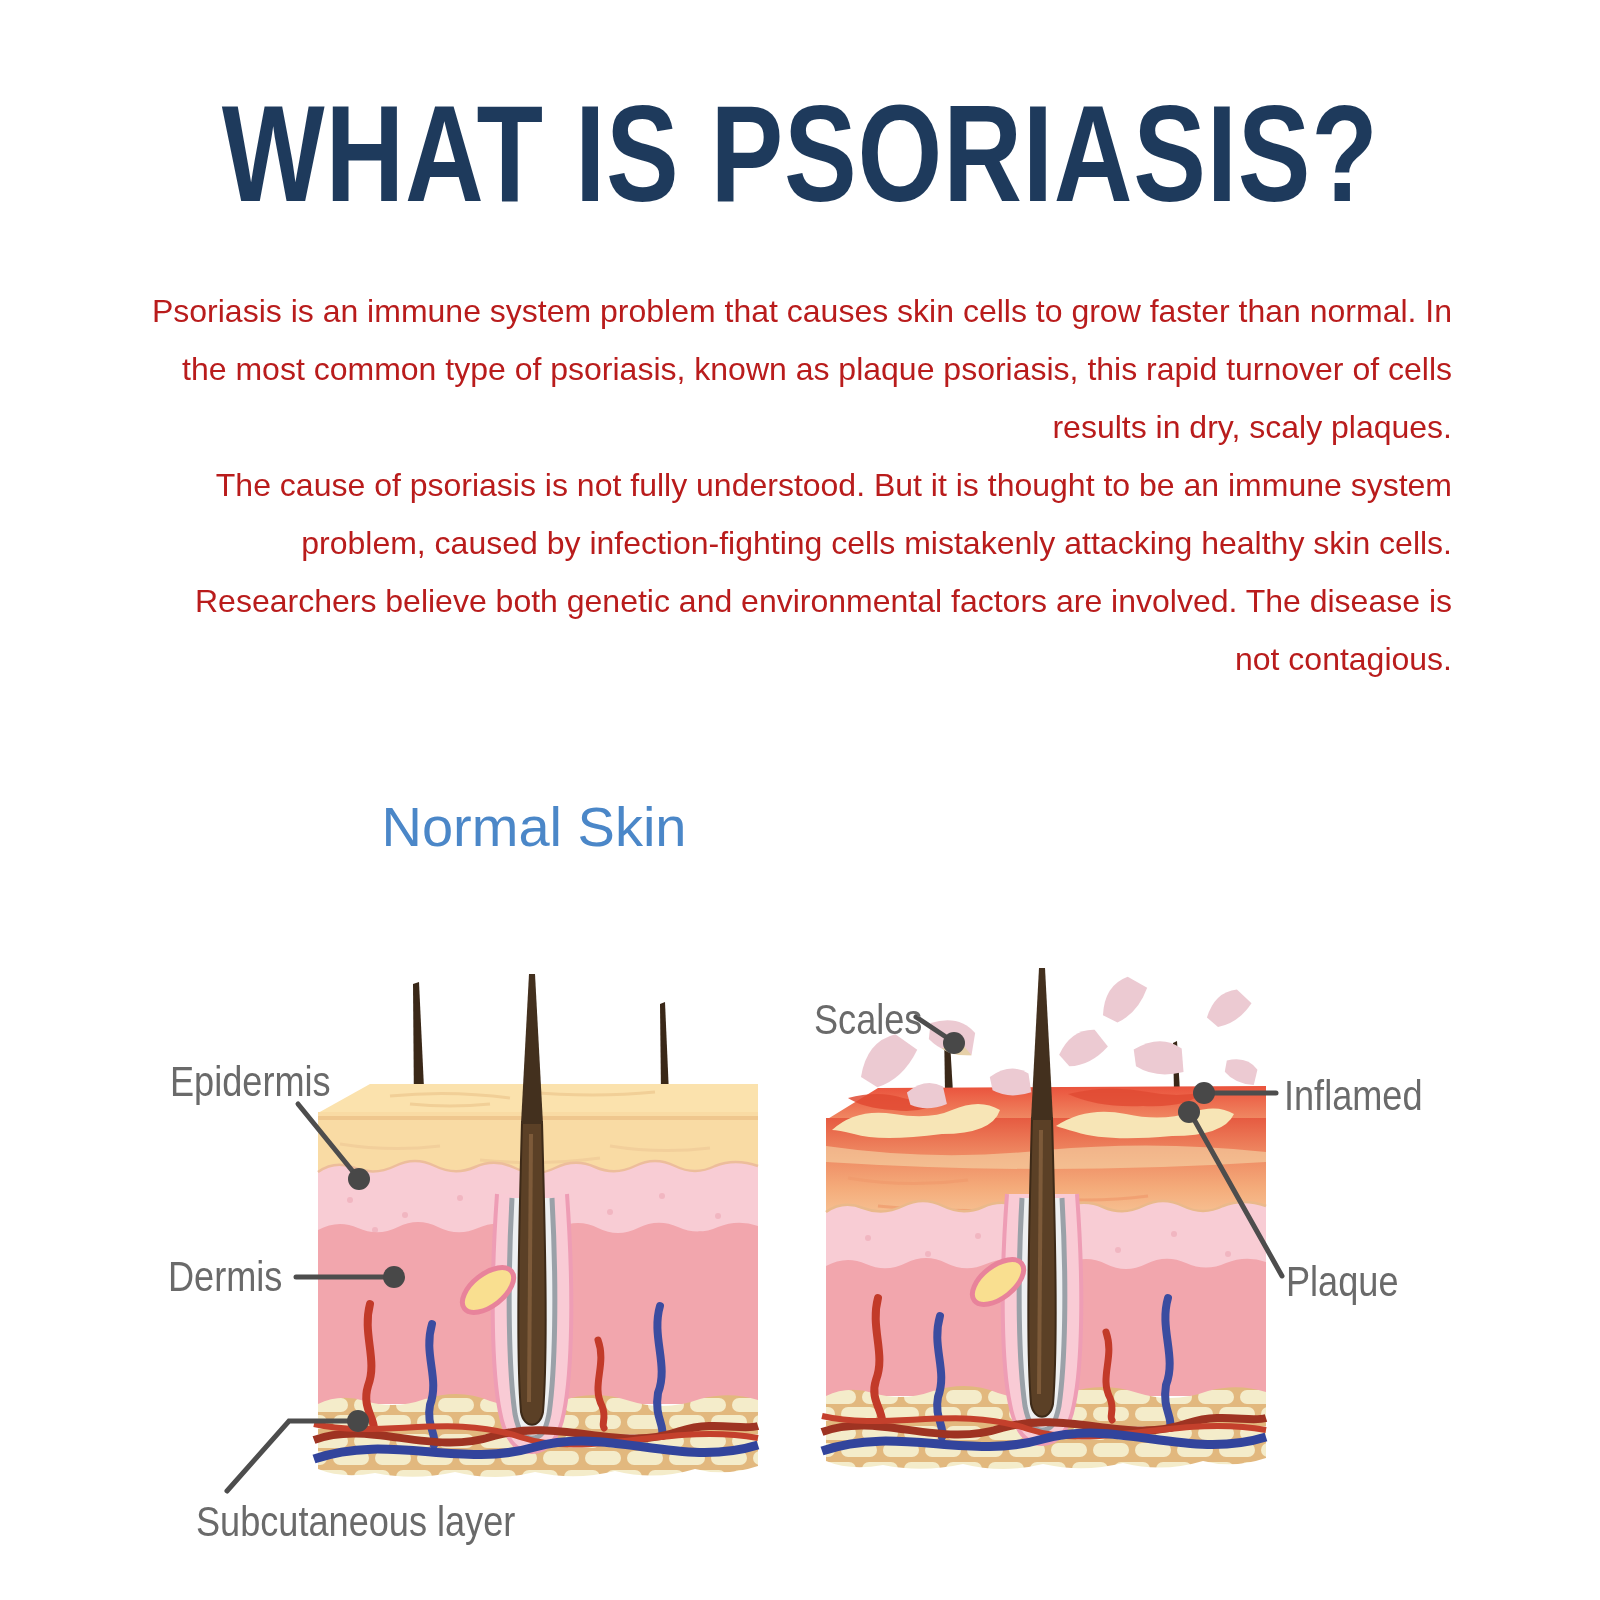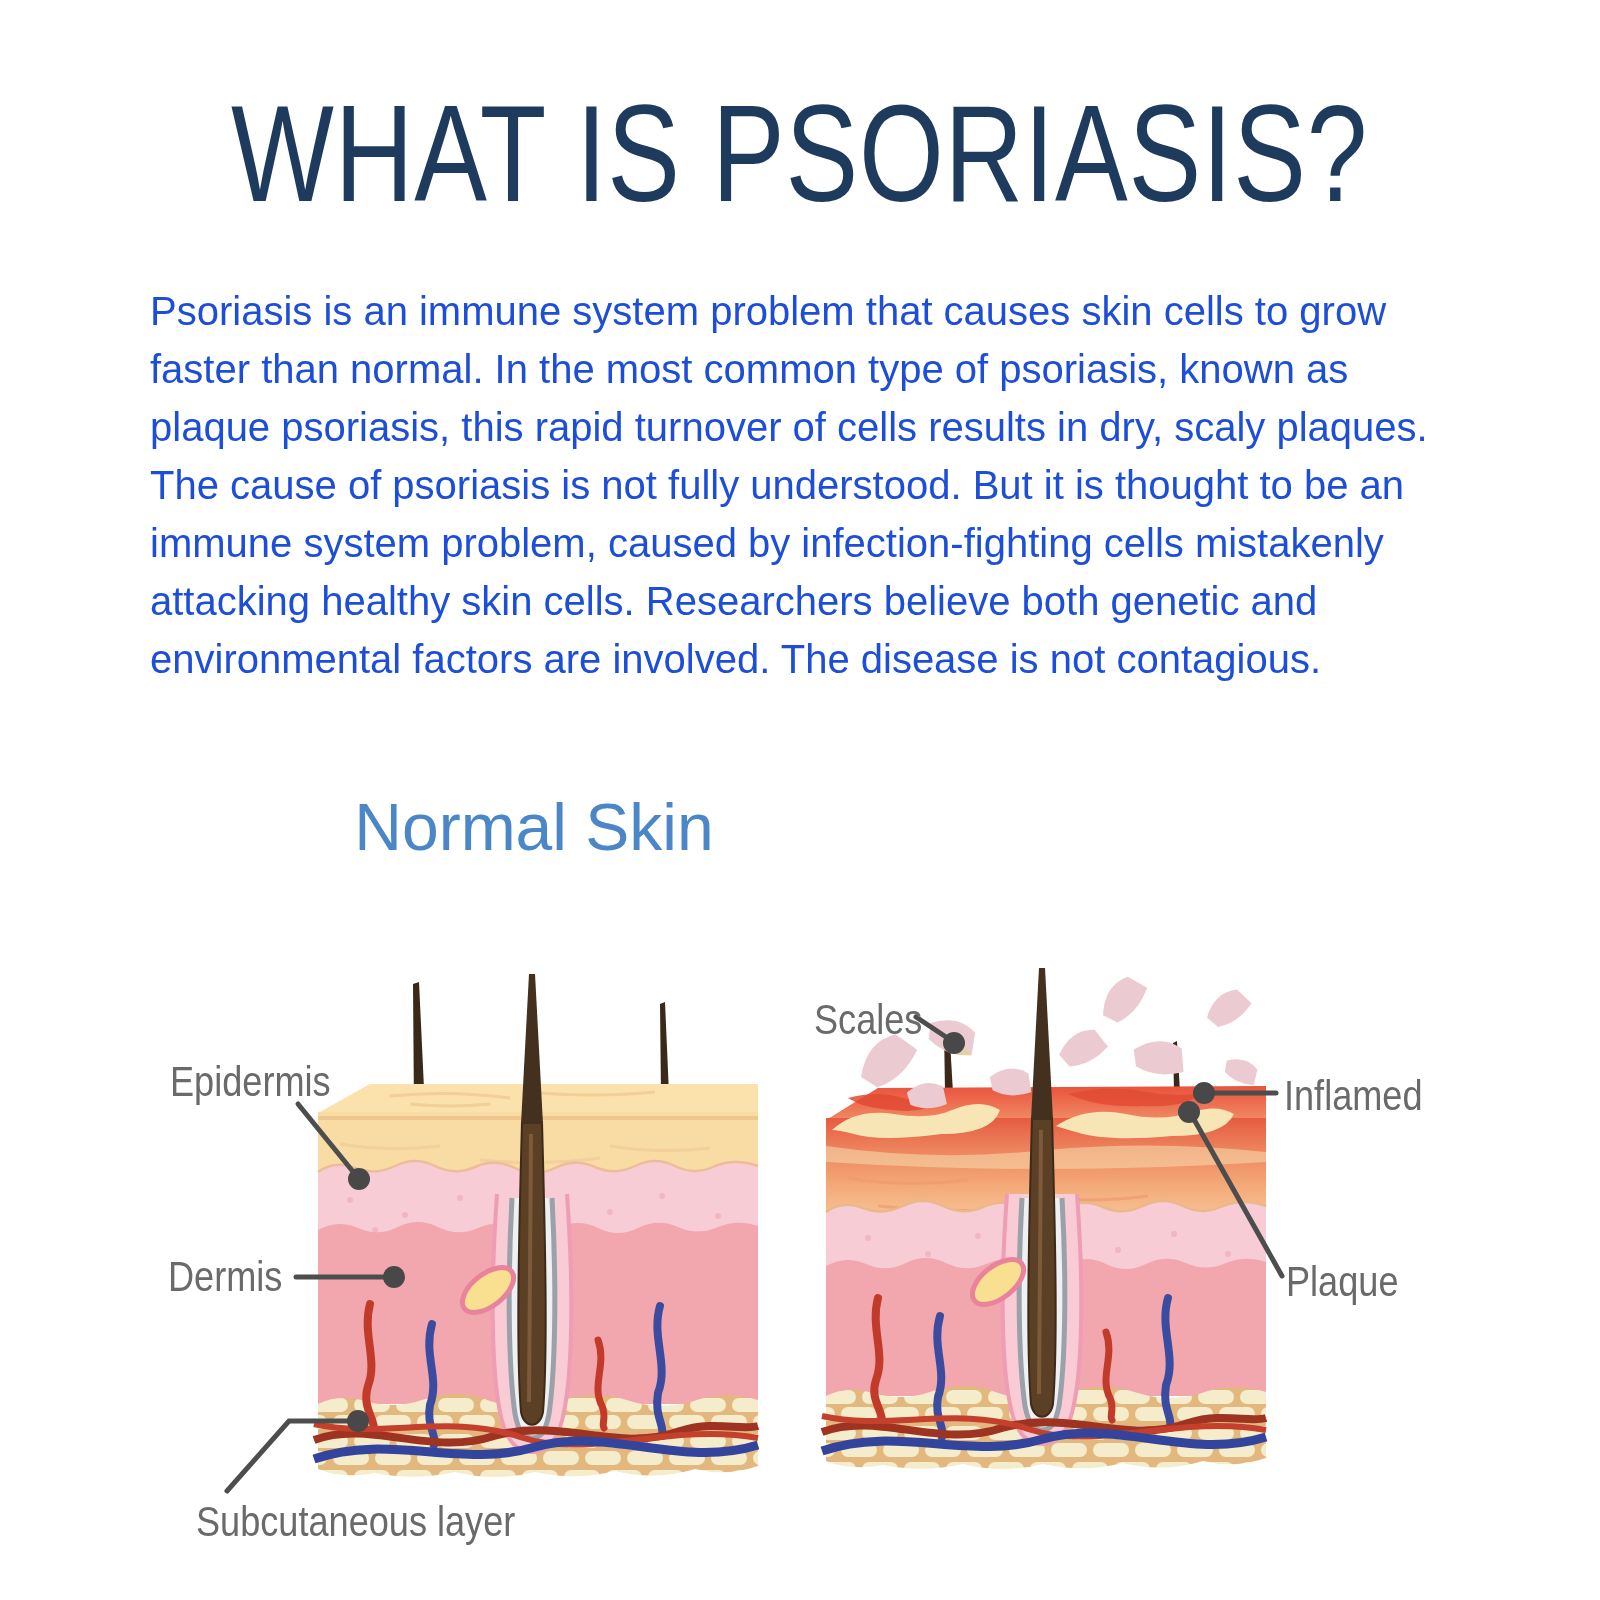--- a/index.html
+++ b/index.html
@@ -1,24 +1,24 @@
 <!DOCTYPE html>
 <html><head>
 <meta charset="utf-8">
 <style>
   html,body{margin:0;padding:0;background:#fff;}
   .page{position:relative;width:1600px;height:1600px;background:#ffffff;overflow:hidden;
         font-family:"Liberation Sans","DejaVu Sans",sans-serif;}
   .title{position:absolute;top:84px;left:0;width:1600px;text-align:center;margin:0;
-         font-size:138px;line-height:138px;font-weight:normal;color:#1e3a5c;white-space:nowrap;}
+         font-size:138px;line-height:138px;font-weight:bold;color:#1e3a5c;white-space:nowrap;}
   .title-inner{display:inline-block;transform:scaleX(0.79);transform-origin:center;letter-spacing:1px;}
   .intro{position:absolute;left:150px;top:282px;width:1302px;
-         font-size:40px;line-height:58px;color:#1d4ed8;}
+         font-size:32px;line-height:58px;color:#b91c1c;text-align:right;}
   .intro p{margin:0;}
-  .col-heading{position:absolute;top:792px;font-size:66px;line-height:70px;font-weight:400;
+  .col-heading{position:absolute;top:792px;font-size:56px;line-height:70px;font-weight:400;
                color:#4b87c8;text-align:center;white-space:nowrap;}
   .col-heading.normal{left:308px;width:452px;}
   .col-heading.pso{left:818px;width:450px;}
   .diagram-label{position:absolute;font-size:42px;line-height:48px;color:#6a6a6a;white-space:nowrap;
                  transform:scaleX(0.86);transform-origin:left center;}
   .skin-svg{position:absolute;}
   .overlay{position:absolute;left:0;top:0;pointer-events:none;}
 </style>
 </head>
 <body>

